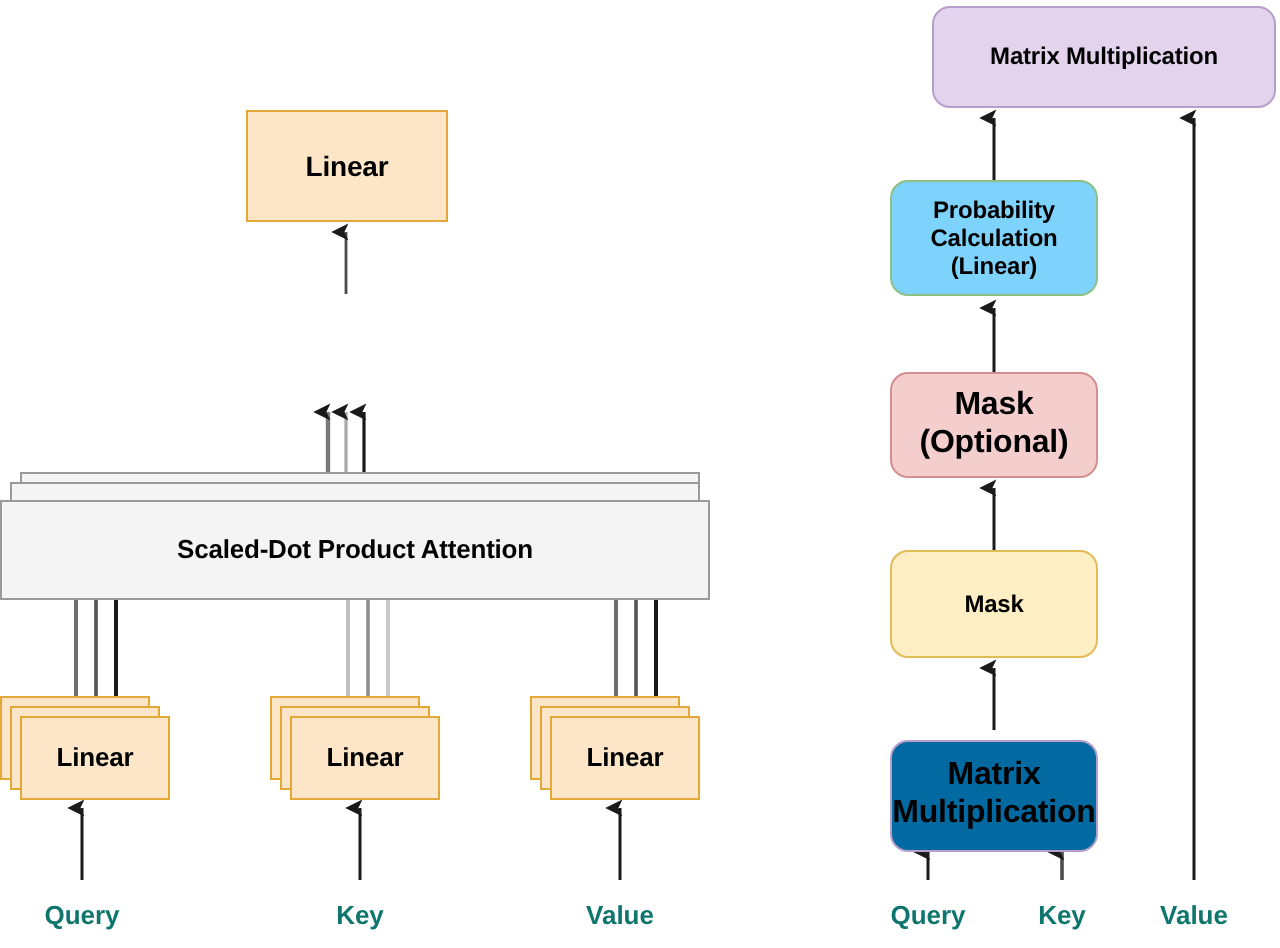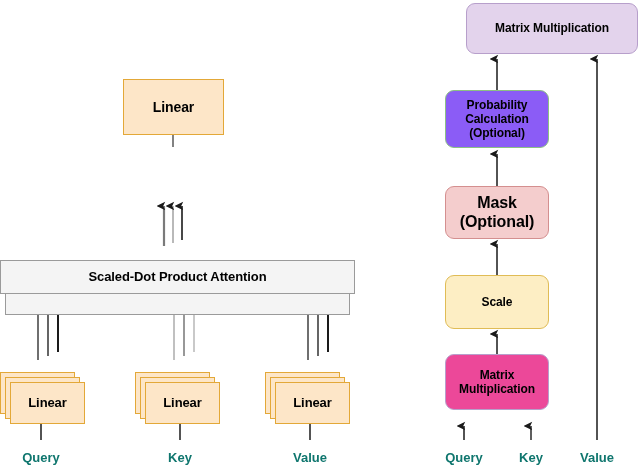--- a/index.html
+++ b/index.html
@@ -22,21 +22,21 @@
     box-sizing: border-box;
     display: flex;
     align-items: center;
     justify-content: center;
     text-align: center;
     color: #000000;
     font-weight: bold;
     line-height: 1.18;
     letter-spacing: -0.1px;
   }
-  .sq { border-radius: 0; margin-top: 24px; }
+  .sq { border-radius: 0; }
   .rnd { border-radius: 9px; }
   .stack-wrap {
     position: absolute;
   }
   .stack-wrap .node { position: absolute; }
   svg.wires {
     position: absolute;
     left: 0;
     top: 0;
     width: 640px;
@@ -129,21 +129,21 @@
   </svg>
 
   <div class="node sq" style="left:123px; top:55px; width:101px; height:56px; background:#fde6c8; border:1.6px solid #e3a838; font-size:14px;">
     <span>Linear</span>
   </div>
 
 
   <div class="stack-wrap" style="left:0px; top:236px; width:360px; height:62px;">
     <div class="node sq" style="left:10px; top:0px; width:340px; height:50px; background:#f4f4f4; border:1.3px solid #9a9a9a;"></div>
     <div class="node sq" style="left:5px; top:5px; width:345px; height:50px; background:#f4f4f4; border:1.3px solid #9a9a9a;"></div>
-    <div class="node sq" style="left:0px; top:0; width:355px; height:34px; background:#f4f4f4; border:1.3px solid #9a9a9a; font-size:13px;text-align:center;">
+    <div class="node sq" style="left:0px; top:14px; width:355px; height:50px; background:#f4f4f4; border:1.3px solid #9a9a9a; font-size:13px;text-align:center;">
       <span>Scaled-Dot Product Attention</span>
     </div>
   </div>
 
   <div class="stack-wrap" style="left:0px; top:348px; width:100px; height:58px;">
     <div class="node sq" style="left:0px; top:0px; width:75px; height:42px; background:#fde6c8; border:1.4px solid #e3a838;"></div>
     <div class="node sq" style="left:5px; top:5px; width:75px; height:42px; background:#fde6c8; border:1.4px solid #e3a838;"></div>
     <div class="node sq" style="left:10px; top:10px; width:75px; height:42px; background:#fde6c8; border:1.4px solid #e3a838; font-size:13px;">
       <span>Linear</span>
     </div>
@@ -166,37 +166,37 @@
   </div>
 
   <div class="lbl" style="left:0px; top:450px; width:82px; font-size:13px;">Query</div>
   <div class="lbl" style="left:140px; top:450px; width:80px; font-size:13px;">Key</div>
   <div class="lbl" style="left:270px; top:450px; width:80px; font-size:13px;">Value</div>
 
   <div class="node rnd" style="left:466px; top:3px; width:172px; height:51px; background:#e3d3ec; border:1.5px solid #b79fcb; font-size:12px;">
     <span>Matrix Multiplication</span>
   </div>
 
-  <div class="node rnd" style="left:445px; top:90px; width:104px; height:58px; background:#8b5cf6; border:1.5px solid #8cc084; font-size:12px;align-items:center;">
+  <div class="node rnd" style="left:445px; top:90px; width:104px; height:58px; background:#7dd3fc; border:1.5px solid #8cc084; font-size:12px;align-items:center;">
     <span style="display:block;">
       <span style="display:block;">Probability</span>
       <span style="display:block;">Calculation</span>
-      <span style="display:block;">(Optional)</span>
+      <span style="display:block;">(Linear)</span>
     </span>
   </div>
 
   <div class="node rnd" style="left:445px; top:186px; width:104px; height:53px; background:#f4cdcd; border:1.5px solid #d48f8f; font-size:16px;">
     <span>Mask (Optional)</span>
   </div>
 
   <div class="node rnd" style="left:445px; top:275px; width:104px; height:54px; background:#fdeec4; border:1.5px solid #e0bc56; font-size:12px;">
-    <span>Scale</span>
-  </div>
-
-  <div class="node rnd" style="left:445px; top:354px; width:104px; height:56px; background:#ec4899; border:1.5px solid #b79fcb; font-size:12px;">
+    <span>Mask</span>
+  </div>
+
+  <div class="node rnd" style="left:445px; top:370px; width:104px; height:56px; background:#0369a1; border:1.5px solid #b79fcb; font-size:16px;">
     <span style="display:block;">
       <span style="display:block;">Matrix</span>
       <span style="display:block;">Multiplication</span>
     </span>
   </div>
 
   <div class="lbl" style="left:424px; top:450px; width:80px; font-size:13px;">Query</div>
   <div class="lbl" style="left:491px; top:450px; width:80px; font-size:13px;">Key</div>
   <div class="lbl" style="left:557px; top:450px; width:80px; font-size:13px;">Value</div>
 

